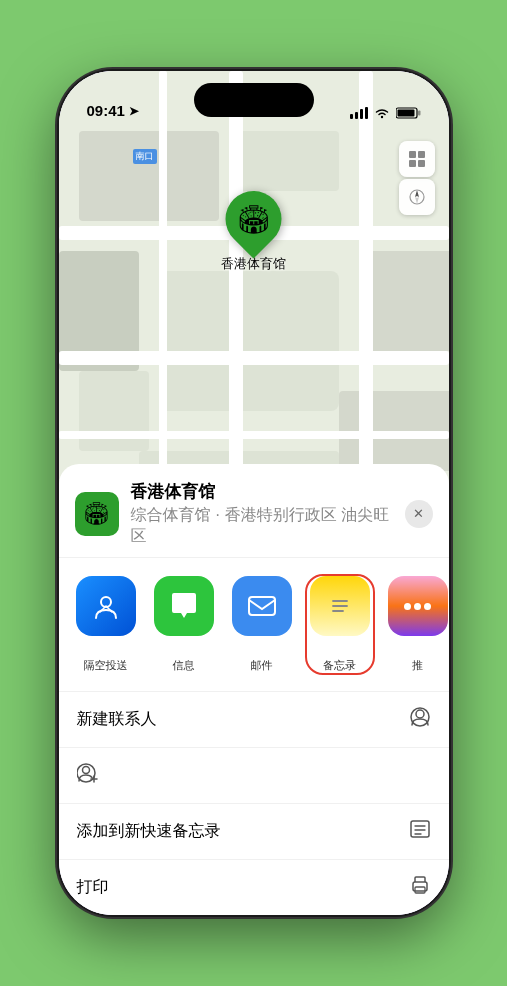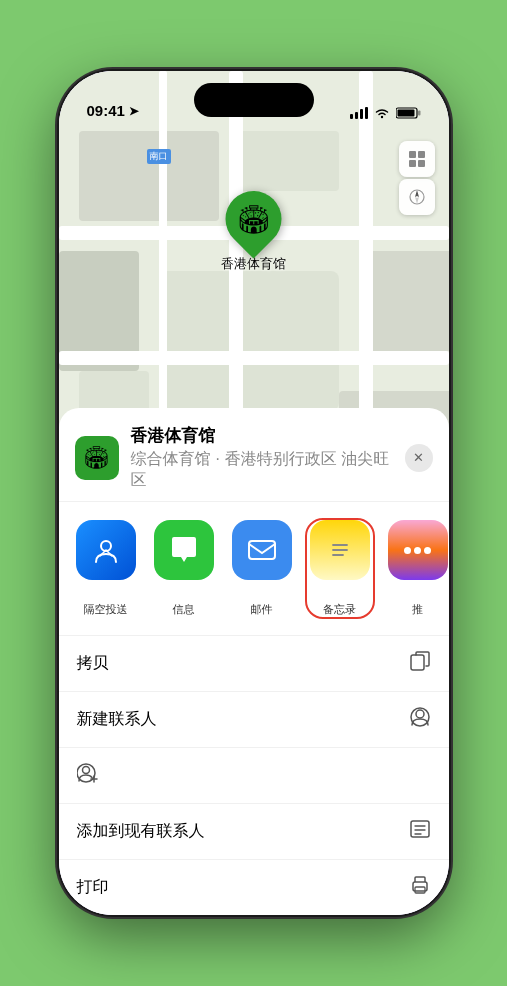--- a/index.html
+++ b/index.html
@@ -181,21 +181,21 @@
       align-items: center;
       justify-content: center;
       box-shadow: 0 1px 4px rgba(0,0,0,0.2);
       font-size: 16px;
     }
 
     
     .map-label {
       position: absolute;
       top: 78px;
-      left: 88px;
+      left: 74px;
       display: flex;
       align-items: center;
       gap: 3px;
       z-index: 10;
     }
 
     .map-label-badge {
       background: #4a90e2;
       color: #fff;
       font-size: 9px;
@@ -535,29 +535,20 @@
             <div class="dot"></div>
             <div class="dot"></div>
             <div class="dot"></div>
           </div>
           <span class="share-label">推</span>
         </div>
       </div>
 
       <div class="action-list">
 
-        <div class="action-item">
-          <span class="action-label">拷贝</span>
-          <span class="action-icon">
-            <svg width="22" height="22" viewBox="0 0 22 22" fill="none">
-              <rect x="2" y="5" width="13" height="15" rx="2" stroke="#555" stroke-width="1.5"></rect>
-              <path d="M7 5 V3 Q7 2 8 2 H19 Q20 2 20 3 V15 Q20 16 19 16 H17" stroke="#555" stroke-width="1.5" stroke-linecap="round"></path>
-            </svg>
-          </span>
-        </div>
 
         <div class="action-item">
           <span class="action-label">新建联系人</span>
           <span class="action-icon">
             <svg width="22" height="22" viewBox="0 0 22 22" fill="none">
               <circle cx="11" cy="8" r="4" stroke="#555" stroke-width="1.5"></circle>
               <path d="M3 19 Q3 13 11 13 Q19 13 19 19" stroke="#555" stroke-width="1.5" stroke-linecap="round"></path>
               <circle cx="11" cy="11" r="9" stroke="#555" stroke-width="1.5"></circle>
             </svg>
           </span>
@@ -569,21 +560,21 @@
               <circle cx="9" cy="8" r="3.5" stroke="#555" stroke-width="1.5"></circle>
               <path d="M2 19 Q2 13 9 13 Q13 13 15 15.5" stroke="#555" stroke-width="1.5" stroke-linecap="round"></path>
               <circle cx="9" cy="11" r="9" stroke="#555" stroke-width="1.5"></circle>
               <line x1="17" y1="14" x2="17" y2="20" stroke="#555" stroke-width="1.5" stroke-linecap="round"></line>
               <line x1="14" y1="17" x2="20" y2="17" stroke="#555" stroke-width="1.5" stroke-linecap="round"></line>
             </svg>
           </span>
         </div>
 
         <div class="action-item">
-          <span class="action-label">添加到现有联系人</span>
+          <span class="action-label">添加到新快速备忘录</span>
           <span class="action-icon">
             <svg width="22" height="22" viewBox="0 0 22 22" fill="none">
               <rect x="2" y="3" width="18" height="16" rx="2" stroke="#555" stroke-width="1.5"></rect>
               <line x1="6" y1="8" x2="16" y2="8" stroke="#555" stroke-width="1.3" stroke-linecap="round"></line>
               <line x1="6" y1="12" x2="16" y2="12" stroke="#555" stroke-width="1.3" stroke-linecap="round"></line>
               <line x1="6" y1="16" x2="12" y2="16" stroke="#555" stroke-width="1.3" stroke-linecap="round"></line>
             </svg>
           </span>
         </div>
 

